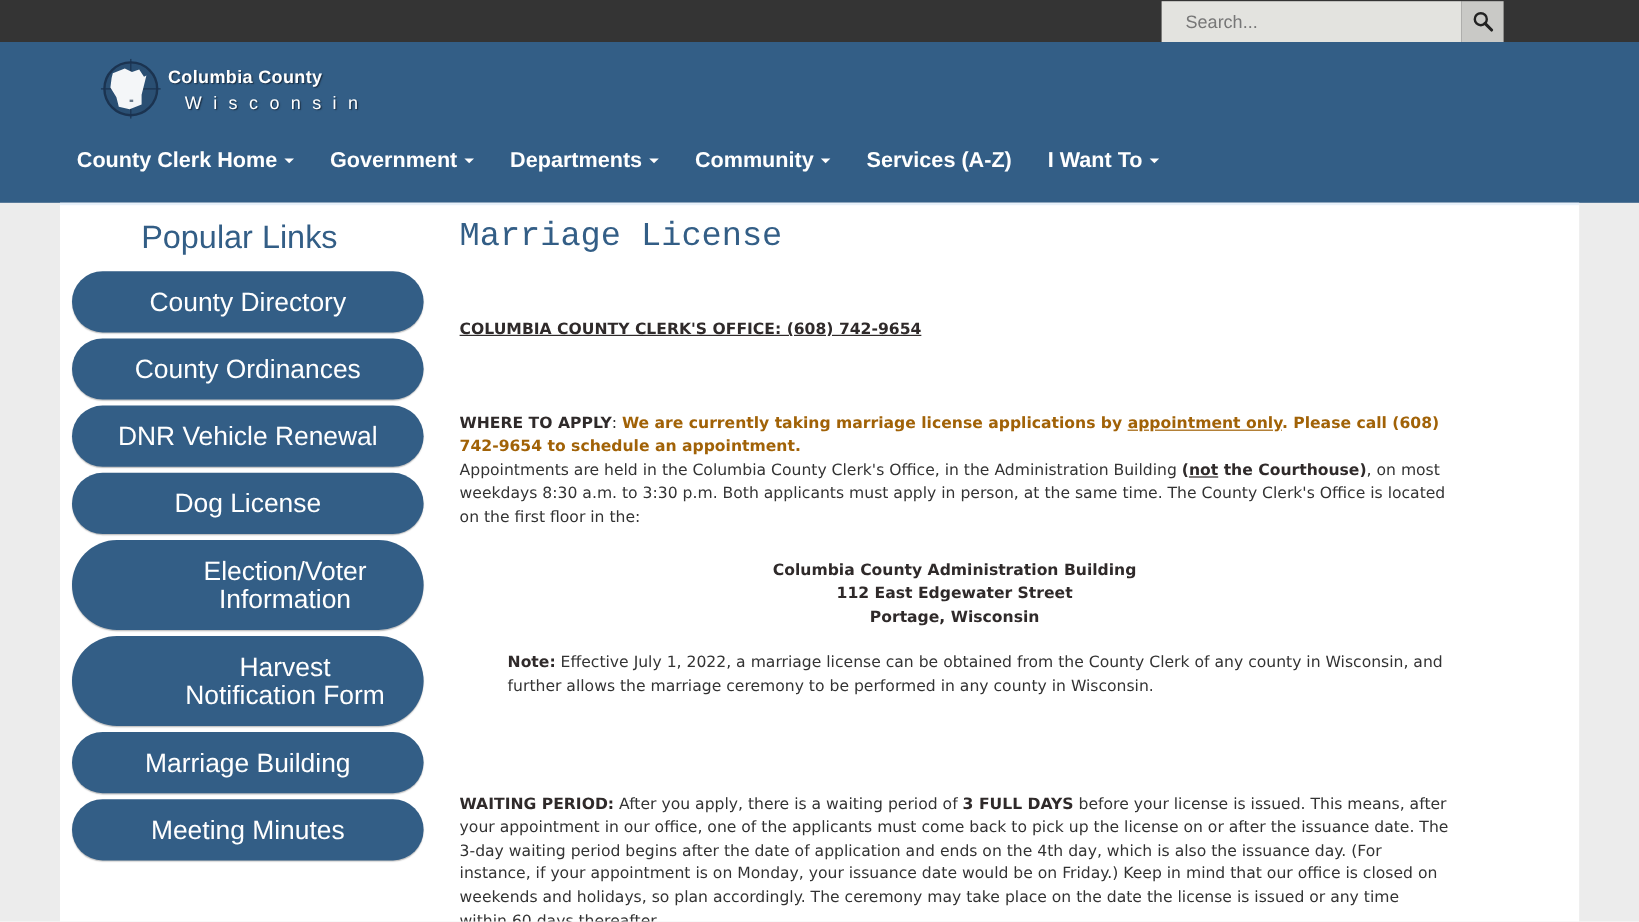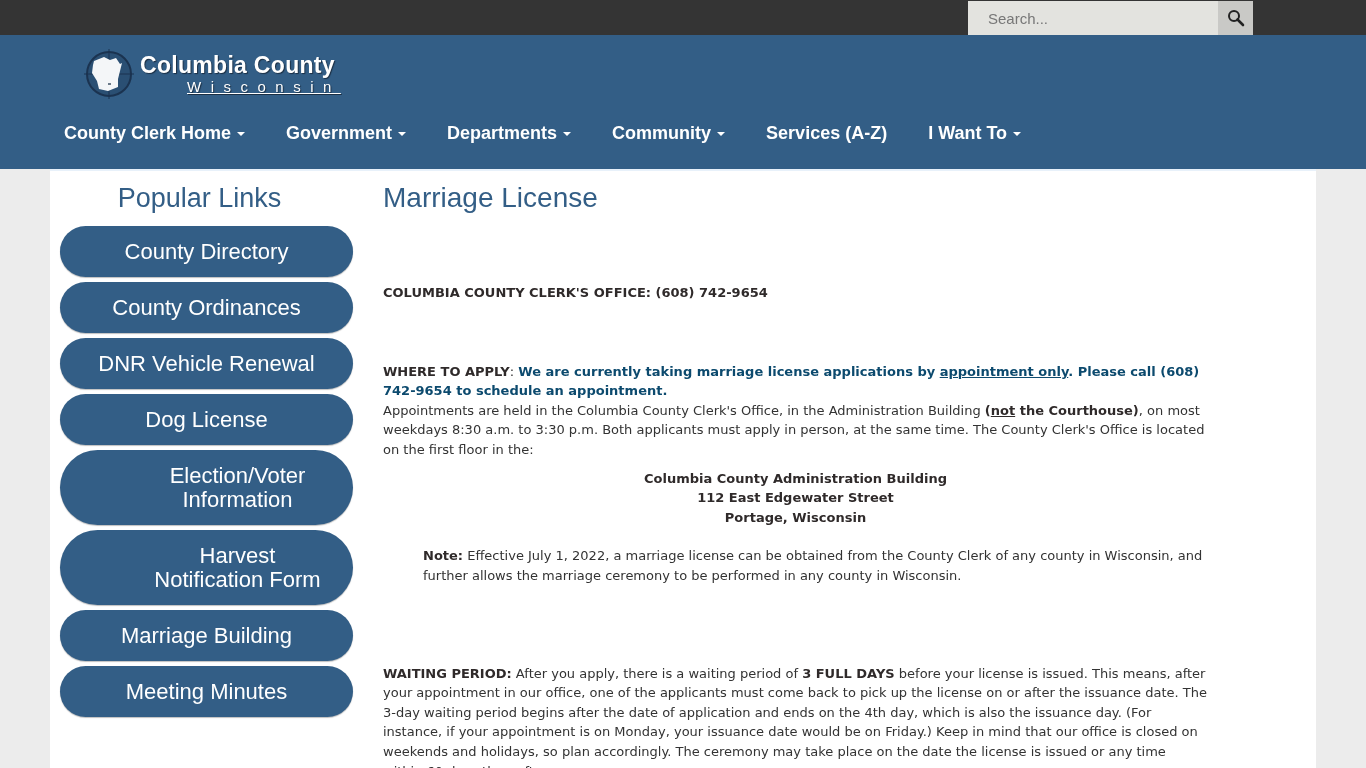--- a/index.html
+++ b/index.html
@@ -30,30 +30,29 @@
     .header {
       position: absolute; left: 0; top: 35px; width: 1366px; height: 134px;
       background: #335e86;
     }
     .logo {
       position: absolute; left: 84px; top: 14px; display: flex; align-items: center;
     }
     .logo-mark { width: 50px; height: 50px; }
     .logo-text { margin-left: 6px; color: #fff; }
     .logo-title {
-      font-size: 23px; font-weight: bold; letter-spacing: 0.3px;
+      font-size: 15px; font-weight: bold; letter-spacing: 0.3px;
       text-shadow: 1px 1px 1px #1b2f44; line-height: 26px;
     }
     .logo-sub {
-      font-size: 15px; letter-spacing: 9.5px; margin-left: 47px; line-height: 18px;
+      font-size: 15px; letter-spacing: 9.5px; margin-left: 14px; line-height: 18px;
       text-shadow: 1px 1px 1px #1b2f44;
-      text-decoration: underline;
     }
     .nav {
-      position: absolute; left: 49px; top: 82px; display: flex; height: 32px; align-items: center; gap: 11px;
+      position: absolute; left: 49px; top: 82px; display: flex; height: 32px; align-items: center;
     }
     .nav-item {
       color: #fff; font-size: 18px; font-weight: bold; padding: 0 15px; cursor: pointer;
       display: flex; align-items: center; white-space: nowrap;
     }
     .caret {
       display: inline-block; width: 0; height: 0; margin-left: 6px; margin-top: 2px;
       border-left: 4px solid transparent; border-right: 4px solid transparent;
       border-top: 4px solid #fff;
     }
@@ -74,25 +73,25 @@
       color: #fff; font-size: 22px; cursor: pointer; margin-bottom: 5px;
       box-shadow: 0 1px 1px rgba(0,0,0,0.25);
       height: 51px;
     }
     .pl-btn.tall { height: 75px; border-radius: 38px; padding-left: 62px; line-height: 24px; }
     .content {
       position: absolute; left: 333px; top: 0; width: 825px;
       color: #333; font-family: "DejaVu Sans", sans-serif; font-size: 13px; line-height: 19.6px;
     }
     .content h1 {
-      font-family: Liberation Sans, sans-serif; font-weight: normal; color: #335e86;
+      font-family: Liberation Mono, monospace; font-weight: normal; color: #335e86;
       font-size: 28px; margin: 10px 0 0 0; line-height: 34px;
     }
     .b { font-weight: bold; }
-    .red { color: #0c4a6e; font-weight: bold; }
+    .red { color: #a16207; font-weight: bold; }
     .u { text-decoration: underline; }
     .center { text-align: center; font-weight: bold; }
     .note { padding-left: 40px; margin: 0; }
     p { margin: 0; }
     .dark { color: #2f2a2a; }
   </style>
 </head>
 <body>
 
 <div class="topbar">
@@ -161,28 +160,28 @@
     <div class="pl-btn tall">
       <div><span>Harvest</span><br><span>Notification Form</span></div>
     </div>
     <div class="pl-btn">Marriage Building</div>
     <div class="pl-btn">Meeting Minutes</div>
   </div>
 
   <div class="content">
     <h1>Marriage License</h1>
 
-    <p class="b dark" style="margin-top:68px;">COLUMBIA COUNTY CLERK'S OFFICE:  (608) 742-9654</p>
+    <p class="b dark" style="margin-top:50px;text-decoration:underline;">COLUMBIA COUNTY CLERK'S OFFICE:  (608) 742-9654</p>
 
     <p style="margin-top:59px;">
       <span class="b dark">WHERE TO APPLY</span><span>: </span><span class="red">We are currently taking marriage license applications by </span><span class="red u">appointment only</span><span class="red">. Please call (608) 742-9654 to schedule an appointment.</span><br>
       <span>Appointments are held in the Columbia County Clerk's Office, in the Administration Building </span><span class="b dark"><span>(</span><span class="u">not</span><span> the Courthouse)</span></span><span>, on most weekdays 8:30 a.m. to 3:30 p.m.  Both applicants must apply in person, at the same time.  The County Clerk's Office is located on the first floor in the:</span>
     </p>
 
-    <div class="center dark" style="margin-top:9px;">
+    <div class="center dark" style="margin-top:24px;">
       <div>Columbia County Administration Building</div>
       <div>112 East Edgewater Street</div>
       <div>Portage, Wisconsin</div>
     </div>
 
     <p class="note" style="margin-top:19px;"><span class="b dark">Note:</span><span> Effective July 1, 2022, a marriage license can be obtained from the County Clerk of any county in Wisconsin, and further allows the marriage ceremony to be performed in any county in Wisconsin.</span></p>
 
     <p style="margin-top:78px;"><span class="b dark">WAITING PERIOD:</span><span>  After you apply, there is a waiting period of </span><span class="b dark">3 FULL DAYS</span><span> before your license is issued. This means, after your appointment in our office, one of the applicants must come back to pick up the license on or after the issuance date.  The 3-day waiting period begins after the date of application and ends on the 4th day, which is also the issuance day. (For instance, if your appointment is on Monday, your issuance date would be on Friday.)  Keep in mind that our office is closed on weekends and holidays, so plan accordingly.  The ceremony may take place on the date the license is issued or any time within 60 days thereafter.</span></p>
   </div>
 </div>

